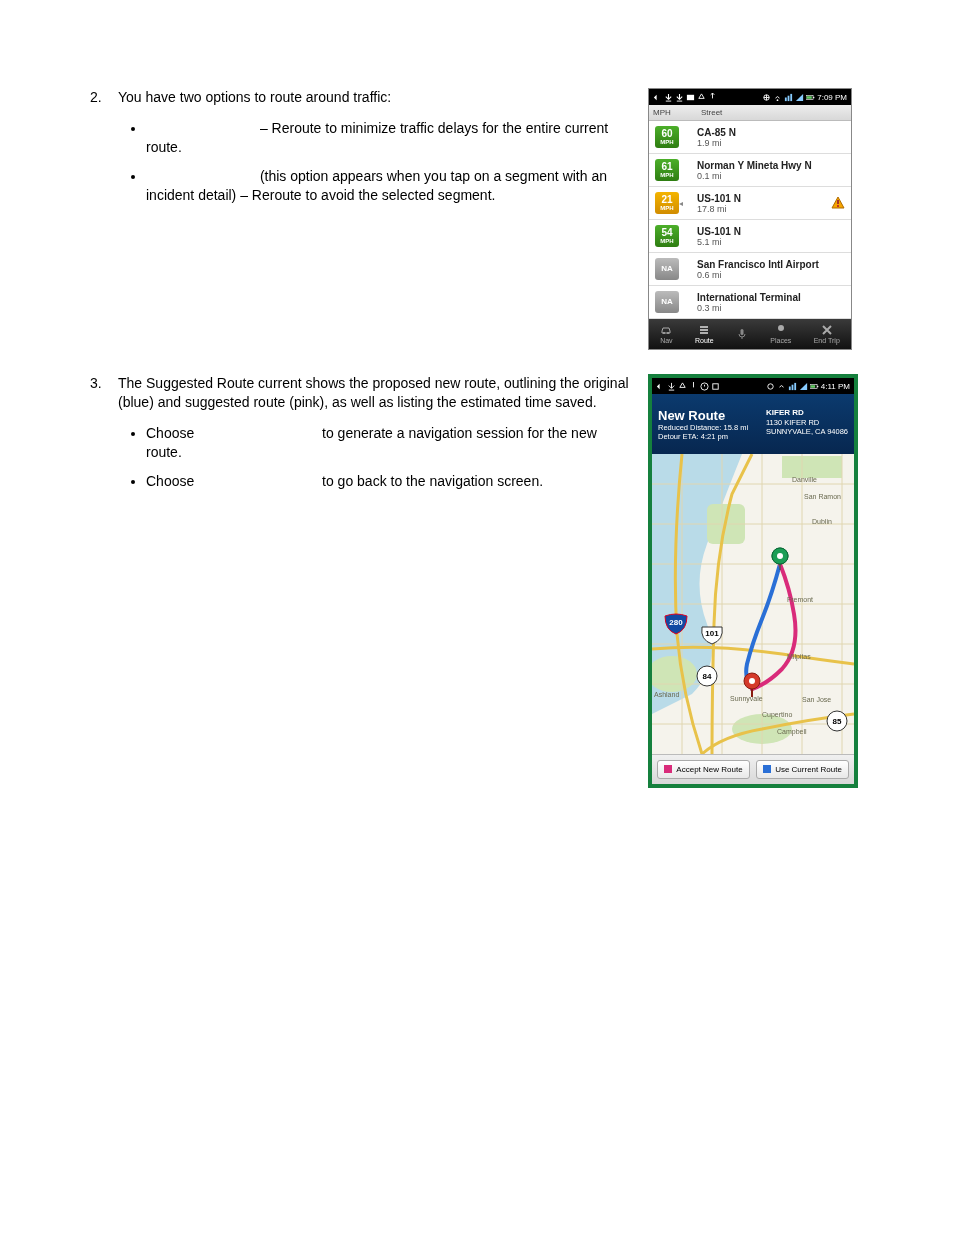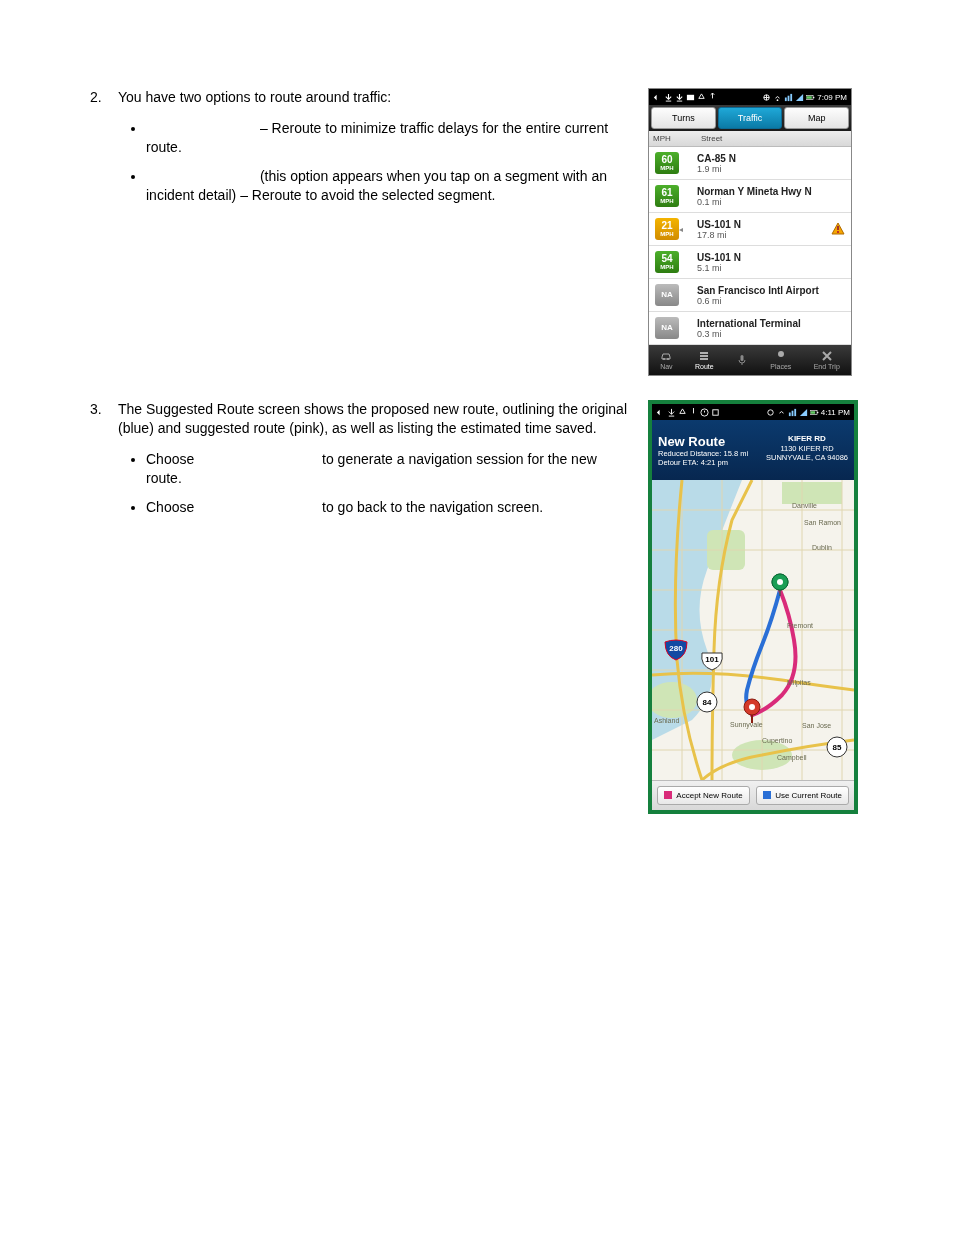--- a/index.html
+++ b/index.html
@@ -45,21 +45,21 @@
   .bottombar .bitem{display:flex;flex-direction:column;align-items:center;gap:1px;}
   .bottombar .bitem.active{color:#fff;}
   .bottombar svg{width:12px;height:12px;}
 
   
   .phone2{width:202px;border:4px solid #15803d;background:#fff;font-size:9px;}
   .hdr2{background:linear-gradient(#0b3a6e,#072750);color:#fff;padding:12px 6px;}
   .hdr2 .title{font-weight:bold;font-size:13px;}
   .hdr2 .row{display:flex;justify-content:space-between;align-items:flex-start;gap:6px;margin-top:2px;}
   .hdr2 .small{font-size:7.5px;line-height:1.25;}
-  .hdr2 .dest{text-align:center;}
+  .hdr2 .dest{text-align:left;}
   .hdr2 .dest .dn{font-weight:bold;font-size:8px;}
   .maparea{position:relative;height:300px;background:#f5f3ec;overflow:hidden;}
   .maparea svg{position:absolute;inset:0;width:100%;height:100%;}
   .mapbtns{display:flex;gap:6px;padding:5px;background:linear-gradient(#f0f0f0,#d8d8d8);border-top:1px solid #bbb;}
   .mapbtn{flex:1;background:linear-gradient(#fff,#e8e8e8);border:1px solid #aaa;border-radius:3px;padding:4px 2px;display:flex;align-items:center;justify-content:center;gap:4px;font-size:8px;}
   .mapbtn .sq{width:8px;height:8px;}
   .sq.pink{background:#d92b7a;}
   .sq.blue{background:#2a6fd6;}
   .shield{font-size:8px;}
 </style>
@@ -131,25 +131,20 @@
               <path d="M1 9 L9 1 L9 9 Z" fill="#8cf"></path>
             </svg>
         <svg viewBox="0 0 14 8">
               <rect x="0" y="1" width="11" height="6" fill="none" stroke="#fff"></rect>
               <rect x="1" y="2" width="8" height="4" fill="#6c6"></rect>
               <rect x="11" y="3" width="2" height="2" fill="#fff"></rect>
             </svg>
         <span>7:09 PM</span>
       </div>
     </div>
-    <div class="tabbar">
-      <div class="tab">Turns</div>
-      <div class="tab active">Traffic</div>
-      <div class="tab">Map</div>
-    </div>
     <div class="colhdr">
       <div class="c1">MPH</div>
       <div class="c2">Street</div>
     </div>
     <div id="seg-list">
           <div class="seg">
             <div class="speed green">
               <span>60</span>
               <span class="unit">MPH</span>
             </div>
@@ -255,21 +250,21 @@
     </div>
   </div>
 </div>
 
 <div class="section" style="margin-top:24px;">
   <div class="col-left body-text">
     <ol class="main-list">
       <li>
         <span class="num">3.</span>
         <div class="content">
-          <span>The Suggested Route screen shows the proposed new route, outlining the original (blue) and suggested route (pink), as well as listing the estimated time saved.</span>
+          <span>The Suggested Route current shows the proposed new route, outlining the original (blue) and suggested route (pink), as well as listing the estimated time saved.</span>
           <ul class="sub">
             <li>
               <span>Choose</span>
               <span style="display:inline-block;width:120px;"></span>
               <span>to generate a navigation session for the new route.</span>
             </li>
             <li>
               <span>Choose</span>
               <span style="display:inline-block;width:120px;"></span>
               <span>to go back to the navigation screen.</span>

